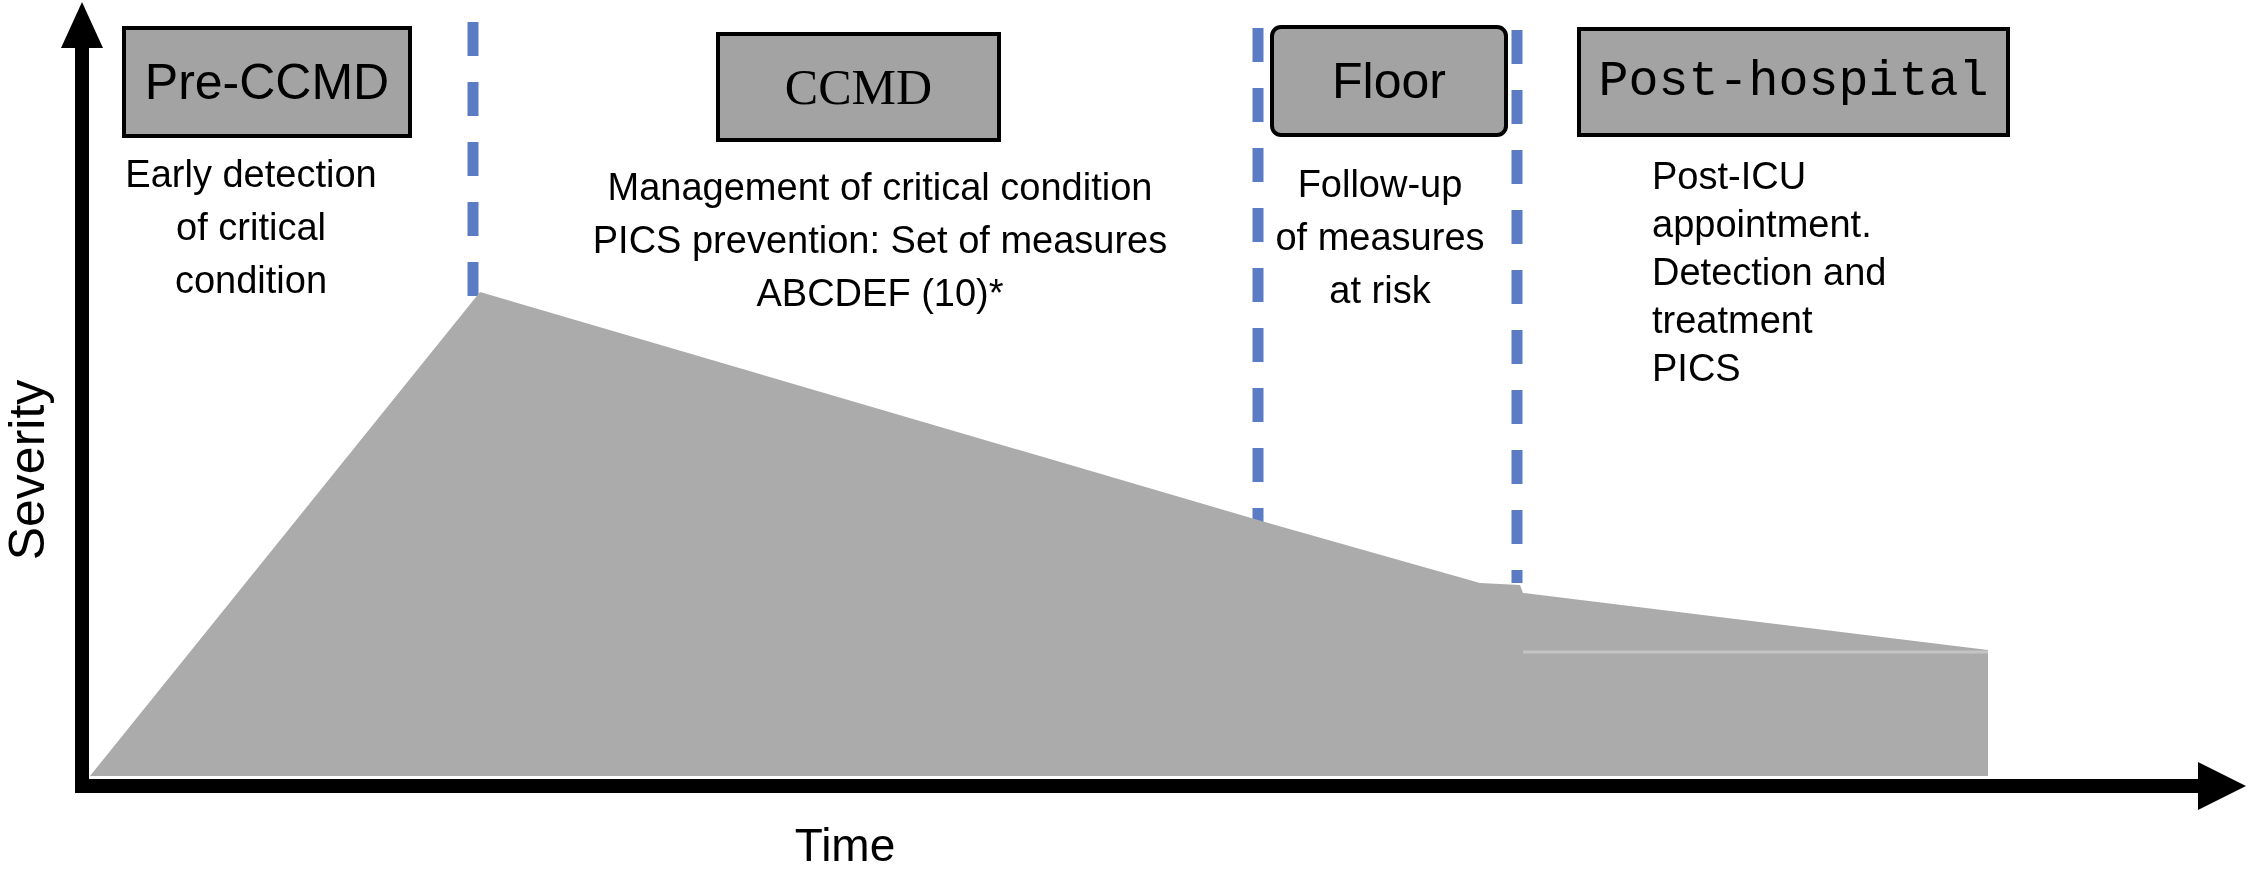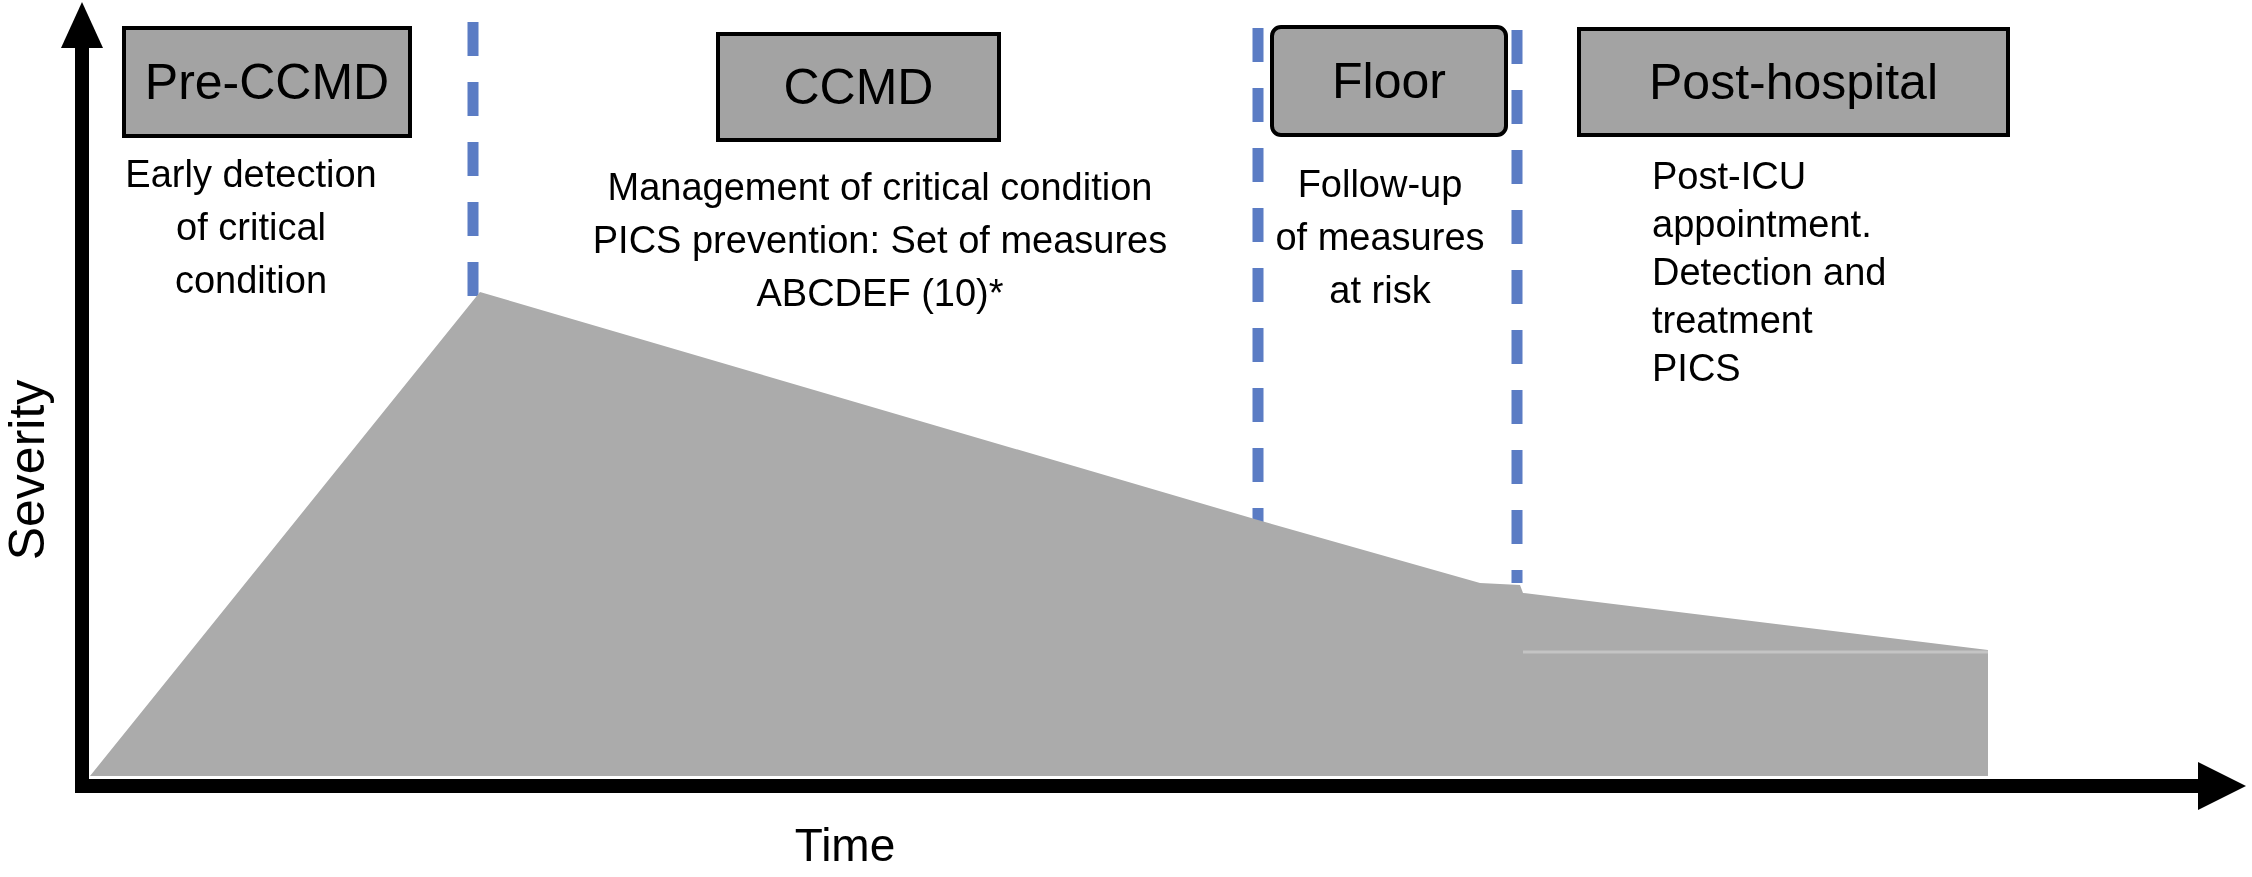--- a/index.html
+++ b/index.html
@@ -51,23 +51,23 @@
   .axis-label-x {
     position: absolute;
     left: 745px;
     top: 818px;
     width: 200px;
     text-align: center;
     font-size: 46px;
     white-space: nowrap;
   }
   .box-pre  { left: 122px;  top: 26px; width: 290px; height: 112px; }
-  .box-ccmd { left: 716px;  top: 32px; width: 285px; height: 110px; }
+  .box-ccmd { left: 716px;  top: 32px; width: 285px; height: 110px; font-family: Liberation Serif, serif; }
   .box-floor{ left: 1270px; top: 25px; width: 238px; height: 112px; border-radius: 11px; }
-  .box-post { left: 1577px; top: 27px; width: 433px; height: 110px; }
+  .box-post { left: 1577px; top: 27px; width: 433px; height: 110px; font-family: Liberation Mono, monospace; }
   .desc-pre  { left: 86px;   top: 148px; width: 330px; }
   .desc-ccmd { left: 570px;  top: 161px; width: 620px; }
   .desc-floor{ left: 1250px; top: 158px; width: 260px; }
   .desc-post { left: 1652px; top: 152px; width: 330px; }
 </style>
 </head>
 <body>
 
 <div class="stage">
 

